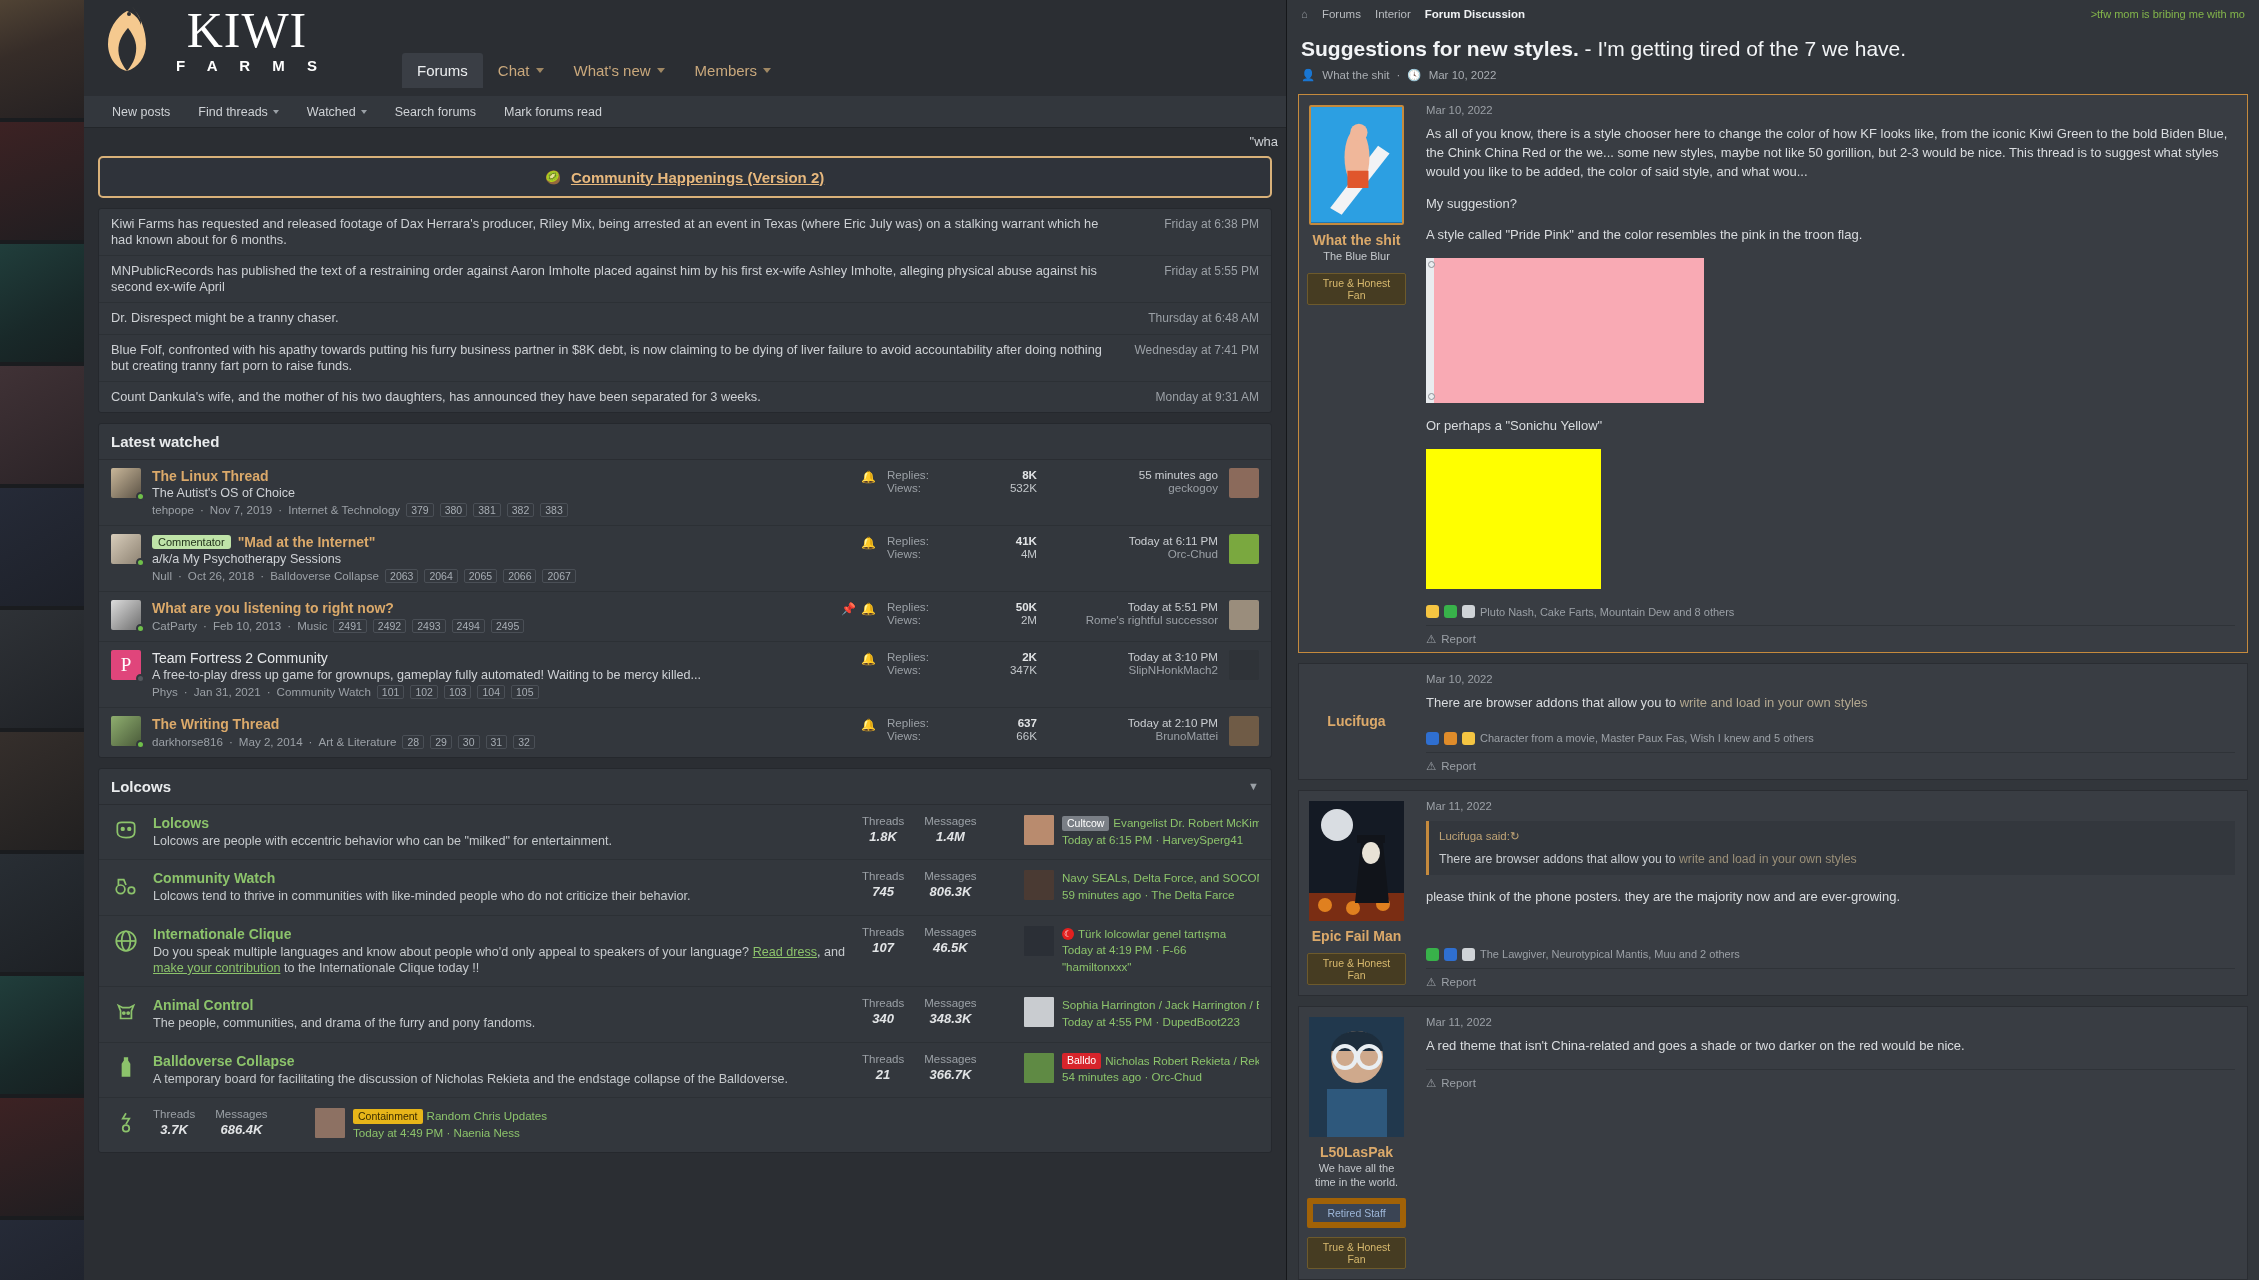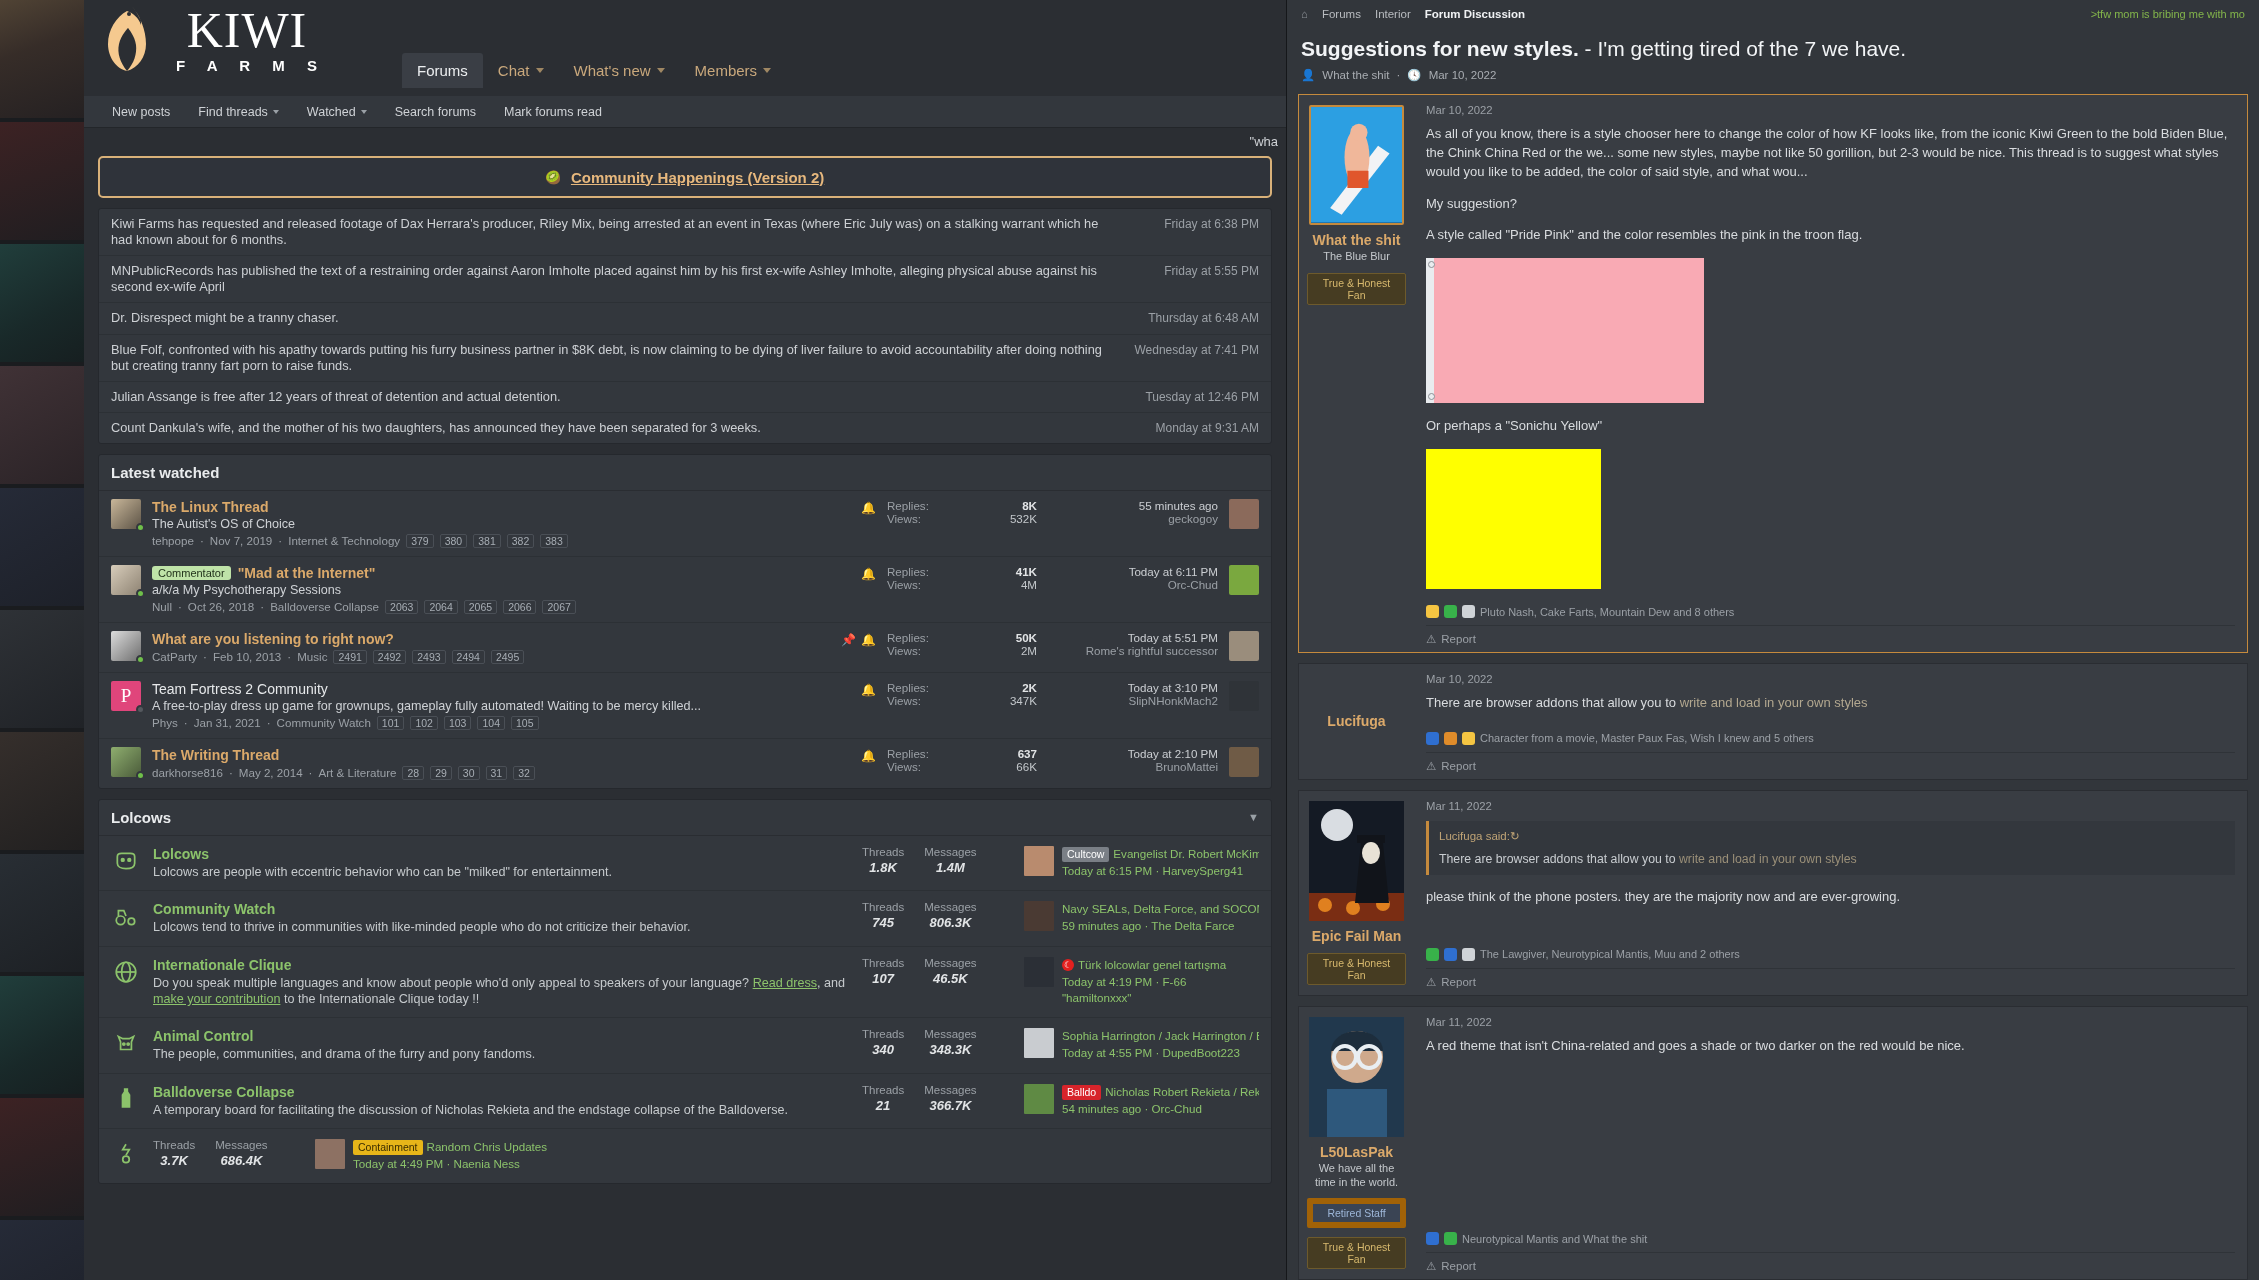--- a/index.html
+++ b/index.html
@@ -263,24 +263,20 @@
           </div>
           <div class="feat-row">
             <div class="feat-text">Dr. Disrespect might be a tranny chaser.</div>
             <div class="feat-date">Thursday at 6:48 AM</div>
           </div>
           <div class="feat-row">
             <div class="feat-text">Blue Folf, confronted with his apathy towards putting his furry business partner in $8K debt, is now claiming to be dying of liver failure to avoid accountability after doing nothing but creating tranny fart porn to raise funds.</div>
             <div class="feat-date">Wednesday at 7:41 PM</div>
           </div>
           <div class="feat-row">
-            <div class="feat-text">Julian Assange is free after 12 years of threat of detention and actual detention.</div>
-            <div class="feat-date">Tuesday at 12:46 PM</div>
-          </div>
-          <div class="feat-row">
             <div class="feat-text">Count Dankula's wife, and the mother of his two daughters, has announced they have been separated for 3 weeks.</div>
             <div class="feat-date">Monday at 9:31 AM</div>
           </div>
         </div>
 
         <div class="block">
           <div class="block-head">
             <h3>Latest watched</h3>
           </div>
 
@@ -823,25 +819,20 @@
         <div class="post-name">L50LasPak</div>
         <div class="post-tag">We have all the time in the world.</div>
         <div class="badge badge-retired">Retired Staff</div>
         <div class="badge badge-true">True &amp; Honest Fan</div>
       </div>
       <div class="post-body">
         <div class="post-date">Mar 11, 2022</div>
         <div class="post-text">
           <p>A red theme that isn't China-related and goes a shade or two darker on the red would be nice.</p>
         </div>
-        <div class="reactions">
-          <span class="rx rx-b"></span>
-          <span class="rx rx-g"></span>
-          <span>Neurotypical Mantis and What the shit</span>
-        </div>
         <div class="post-foot">
           <span>⚠</span>
           <span>Report</span>
         </div>
       </div>
     </div>
 
   </div>
 </div>
 

